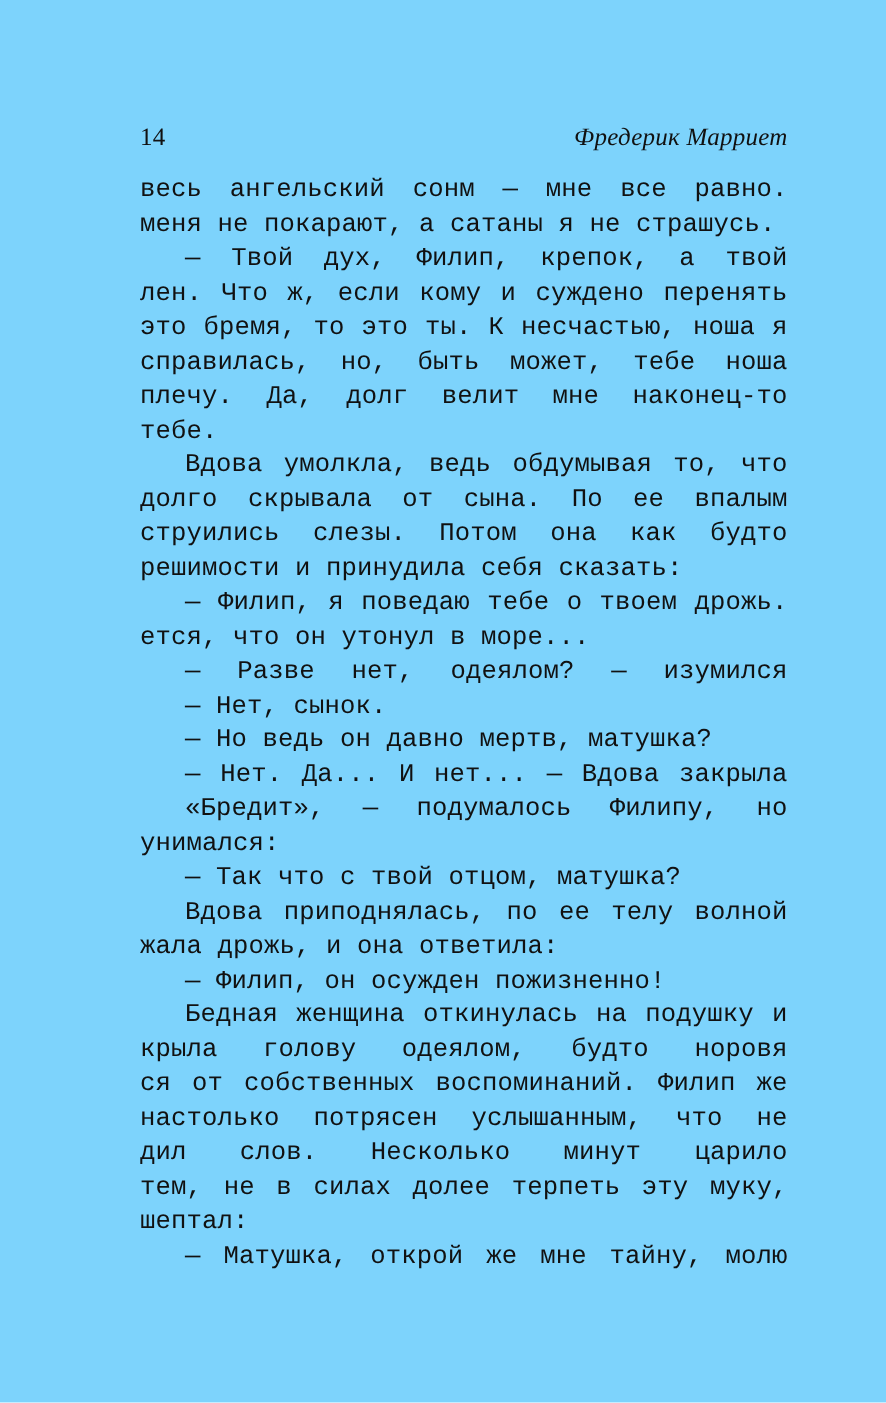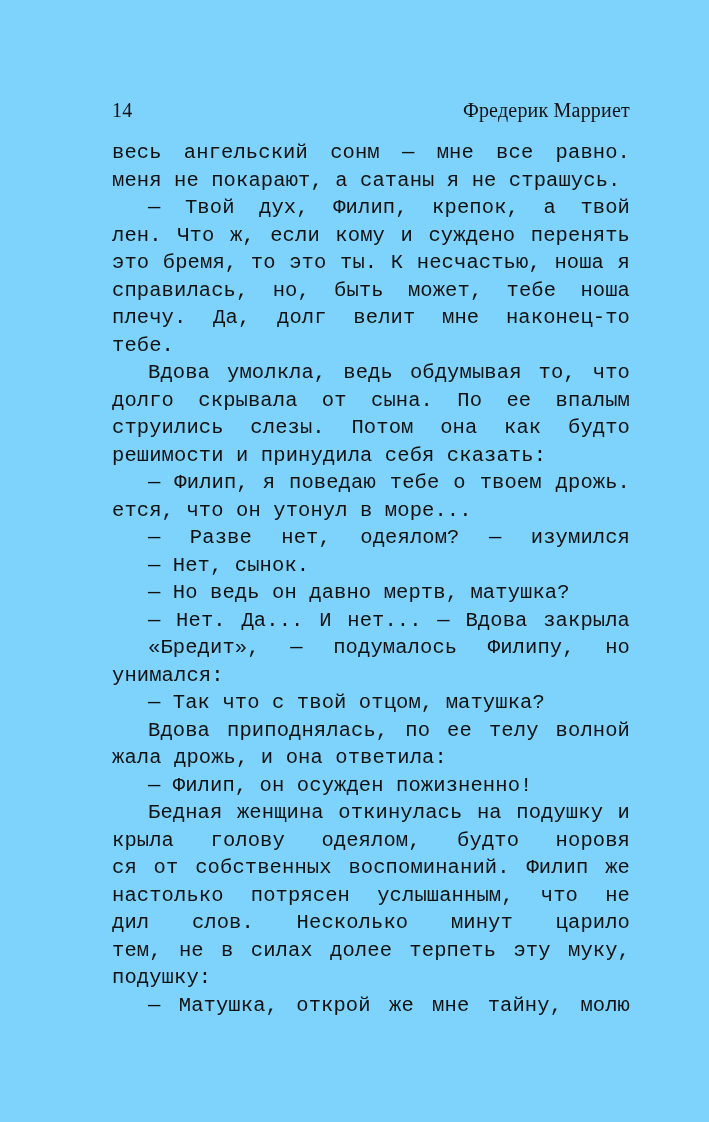--- a/index.html
+++ b/index.html
@@ -19,21 +19,21 @@
     top: 98px;
     left: 112px;
     width: 518px;
     display: flex;
     justify-content: space-between;
     align-items: baseline;
     font-size: 20px;
     line-height: 24px;
   }
   .page-number { font-style: normal; letter-spacing: 0.3px; }
-  .running-head { letter-spacing: 0.2px; text-align: center; }
+  .running-head { font-style: italic; letter-spacing: 0.2px; text-align: center; }
 
   .text-body {
     position: absolute;
     top: 139px;
     left: 112px;
     width: 518px;
     font-size: 20.5px;
     line-height: 27.5px;
     letter-spacing: 0.1px;
     font-family: Liberation Mono, monospace;
@@ -109,19 +109,19 @@
       <div class="para indent">
         <div class="line first last">— Филип, он осужден пожизненно!</div>
       </div>
       <div class="para indent">
         <div class="line first">Бедная женщина откинулась на подушку и на-</div>
         <div class="line">крыла голову одеялом, будто норовя спрятать-</div>
         <div class="line">ся от собственных воспоминаний. Филип же был</div>
         <div class="line">настолько потрясен услышанным, что не нахо-</div>
         <div class="line">дил слов. Несколько минут царило молчание, а за-</div>
         <div class="line">тем, не в силах долее терпеть эту муку, Филип про-</div>
-        <div class="line last">подушку:</div>
+        <div class="line last">шептал:</div>
       </div>
       <div class="para indent">
         <div class="line first last">— Матушка, открой же мне тайну, молю тебя!</div>
       </div>
     </div>
 </div>
 
 </body></html>

